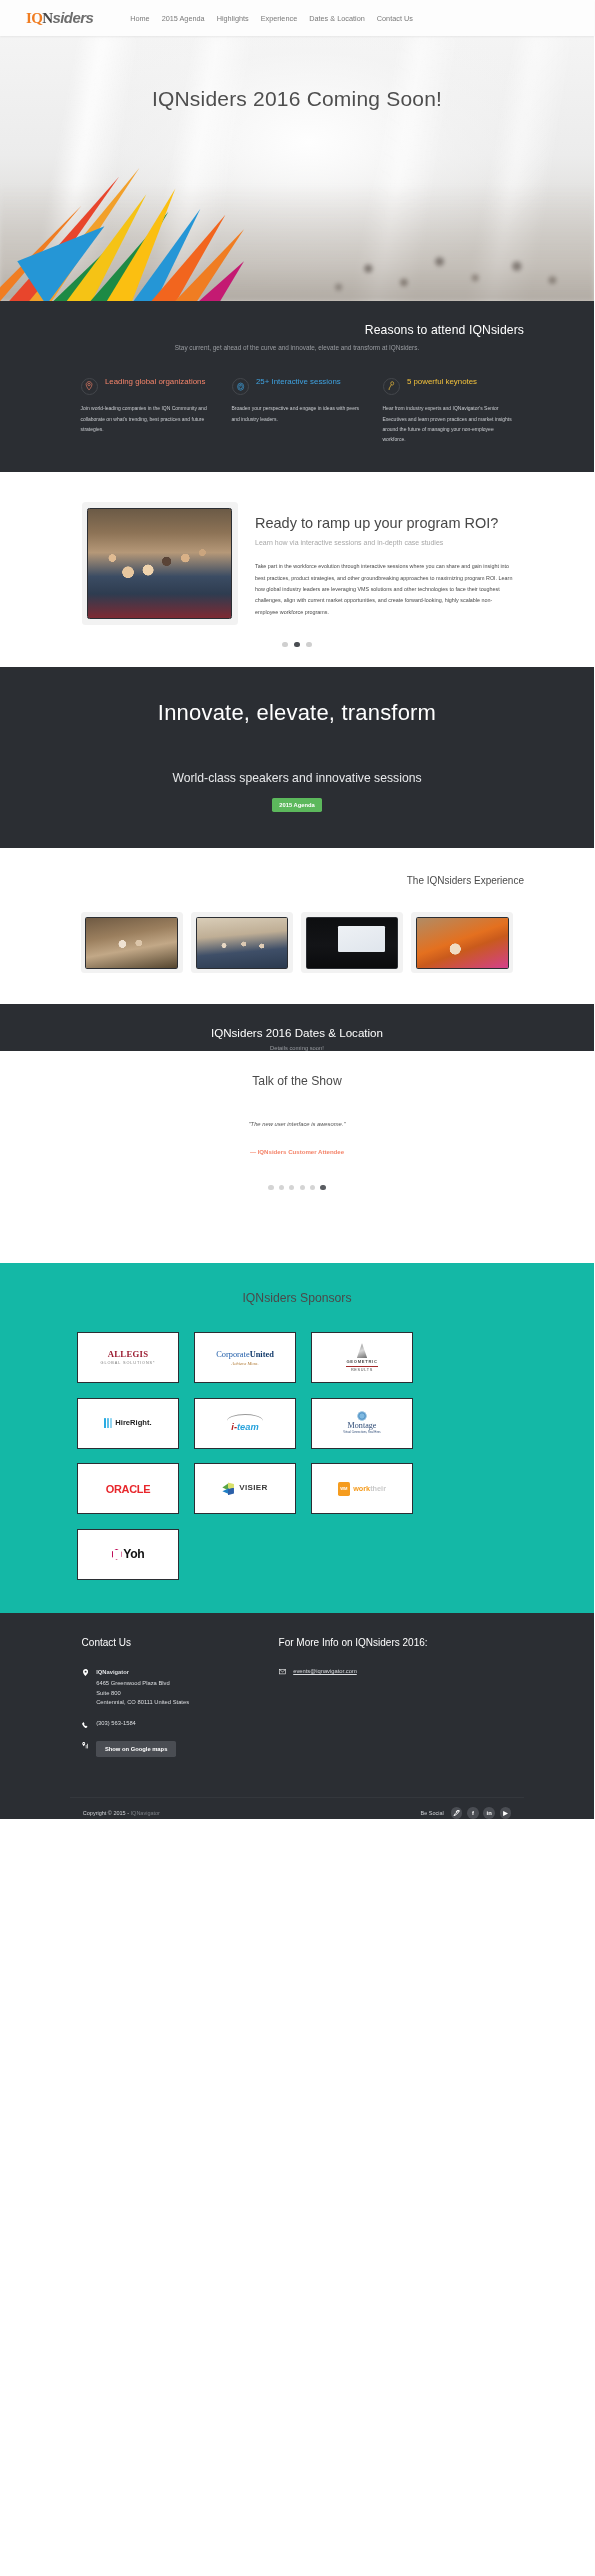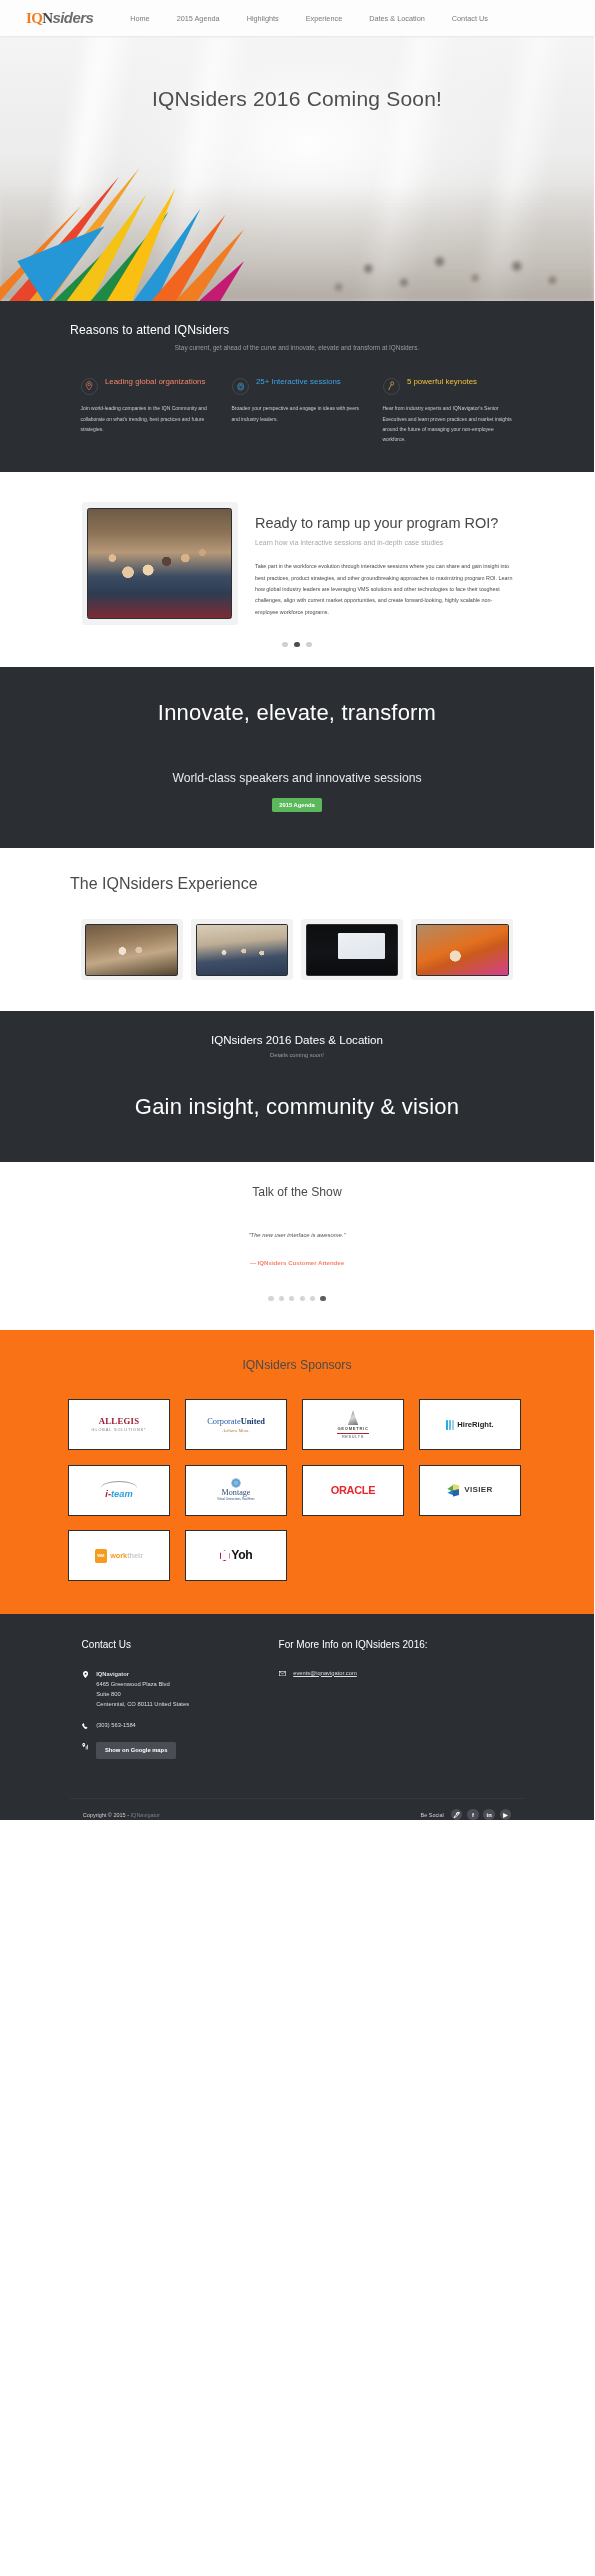--- a/index.html
+++ b/index.html
@@ -29,21 +29,21 @@
     font-size: 15px;
     font-weight: bold;
     letter-spacing: -0.6px;
     font-style: italic;
     margin-right: 37px;
     white-space: nowrap;
   }
   .logo .iq { color: #f07d22; font-style: normal; font-family:"Liberation Serif", serif; font-weight:bold;}
   .logo .n  { color: #4a4a4a; font-style: normal; font-family:"Liberation Serif", serif; font-weight:bold;}
   .logo .siders { color: #6d6d6d; }
-  .main-nav { display: flex; align-items: center; gap: 27px; }
+  .main-nav { display: flex; align-items: center; gap: 12px; }
   .main-nav a {
     color: #7a7a7a;
     text-decoration: none;
     font-size: 7.3px;
     white-space: nowrap;
   }
 
   
   .hero {
     height: 265px;
@@ -83,21 +83,21 @@
     font-weight: 300;
     color: #4e4e4e;
     letter-spacing: 0.2px;
   }
   .hero-rays { position:absolute; left:-5.8px; bottom:-3.5px; width:250px; height:169px; }
 
   
   .dark { background: #2b2e33; color: #fff; }
   .reasons { padding: 22px 0 28px; }
   .reasons h2 {
-    text-align: left; font-size: 12.2px; font-weight: 300;
+    text-align: right; font-size: 12.2px; font-weight: 300;
     color: #fff; letter-spacing:0.1px; margin-bottom: 7px;
   }
   .reasons .sub {
     text-align: center; font-size: 6.4px; color: #9a9da2; font-weight: 300; margin-bottom: 25.6px;
   }
   .reason-cols { display: flex; gap: 20px; padding: 0 10.5px; }
   .reason { flex: 1; }
   .reason-head { display: flex; align-items: flex-start; gap: 7px; }
   .reason-circle {
     width: 17.4px; height: 17.4px; min-width:17.4px; border-radius: 50%;
@@ -144,21 +144,21 @@
   .highlights .mid { font-size: 12.2px; font-weight: 300; color: #e9eaec; margin-top: 45px; }
   .btn-green {
     display:inline-block; margin-top: 12.8px;
     background: #5cb85c; color: #fff; font-size: 5.8px; font-weight: bold;
     padding: 4.1px 7.6px; border-radius: 1.7px; border: none; cursor: pointer;
     text-decoration:none; font-family:"Liberation Sans", sans-serif;
   }
 
   
   .experience { background:#fff; padding: 27px 0 31px; }
-  .experience h2 { text-align:left; font-size: 16px; font-weight: 300; color:#4a4a4a; }
+  .experience h2 { text-align:right; font-size: 10px; font-weight: 300; color:#4a4a4a; }
   .exp-grid { display:flex; justify-content: space-between; padding: 0 10.5px; margin-top: 25.6px; }
   .exp-card { width: 102px; background:#f2f2f2; border-radius:3.5px; padding: 4.7px; }
   .exp-photo { width:100%; height: 52px; border:1.2px solid #2b2e33; border-radius:1.7px; }
   .ph1 { background: radial-gradient(circle 8.1px at 40% 52%,#efe2d2 0 46%,transparent 50%),
                     radial-gradient(circle 7px at 58% 50%,#dcc6aa 0 46%,transparent 50%),
                     linear-gradient(170deg,#6f5a43 0%,#9b7f5e 35%,#c2a887 60%,#54452f 100%); }
   .ph2 { background: radial-gradient(circle 5.2px at 30% 55%,#e8d8c4 0 46%,transparent 50%),
                     radial-gradient(circle 5.2px at 52% 52%,#dcc9b2 0 46%,transparent 50%),
                     radial-gradient(circle 5.2px at 72% 56%,#e0cdb6 0 46%,transparent 50%),
                     linear-gradient(175deg,#d9cdb8 0%,#bfae95 35%,#3f4f68 66%,#2b3a4f 100%); }
@@ -181,21 +181,21 @@
   
   .talk { background:#fff; padding: 23px 0 29px; text-align:center;border-radius:16px; }
   .talk h2 { font-size: 12.2px; font-weight: 300; color:#4a4a4a; }
   .talk .quote { font-size: 5.8px; font-style: italic; color:#555; margin-top: 33px; }
   .talk .author { font-size: 6.1px; font-weight: bold; color:#f4846a; margin-top: 21px; }
   .talk .dots { margin-top: 30px; gap: 5.2px; }
   .talk .dot { width: 5.2px; height: 5.2px; background:#d4d4d4; }
   .talk .dot.active { background:#5a5d62; }
 
   
-  .sponsors { background:#f97316; padding: 28px 5px 33px; }
+  .sponsors { background:#14b8a6; padding: 28px 14px 33px; margin-top: 44px; }
   .sponsors h2 { text-align:center; font-size: 12.2px; font-weight:300; color:#4a4a4a; }
   .sponsor-grid {
     display:flex; flex-wrap: wrap; gap: 14.5px 15px; margin-top: 27px; padding: 0 63px;
   }
   .sponsor-card {
     width: 102px; height: 51px; background:#fff; border: 1.7px solid #2b2e33;
     display:flex; align-items:center; justify-content:center; text-align:center;
   }
   .sp-inner { line-height:1.1; }
 
@@ -411,25 +411,20 @@
     </div>
   </section>
 
   <section class="dark">
     <div class="dates">
       <div class="container">
         <h2>IQNsiders 2016 Dates &amp; Location</h2>
         <div class="sub">Details coming soon!</div>
       </div>
     </div>
-    <div class="gain">
-      <div class="container">
-        <div class="big">Gain insight, community &amp; vision</div>
-      </div>
-    </div>
   </section>
 
   <section class="talk">
     <div class="container">
       <h2>Talk of the Show</h2>
       <div class="quote">"The new user interface is awesome."</div>
       <div class="author">— IQNsiders Customer Attendee</div>
       <div class="dots">
         <span class="dot"></span>
         <span class="dot"></span>

